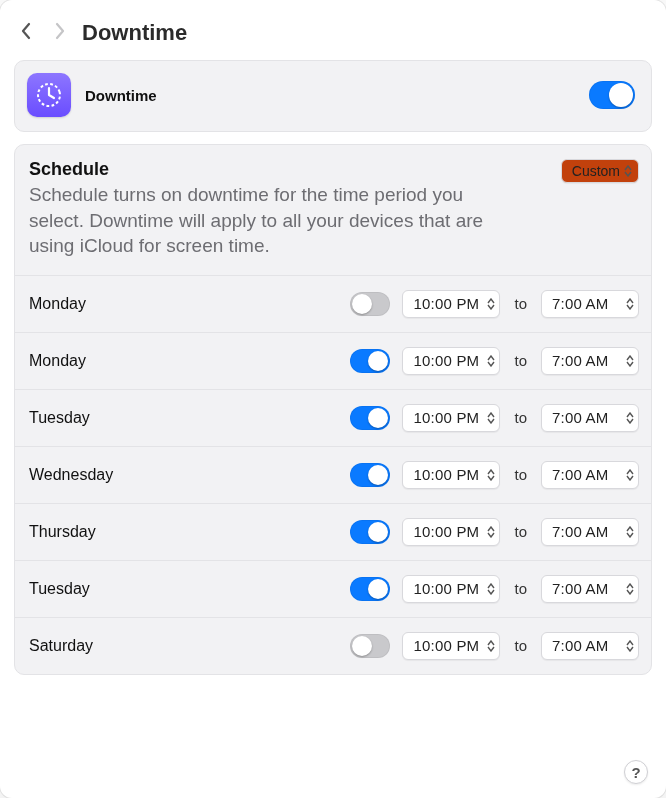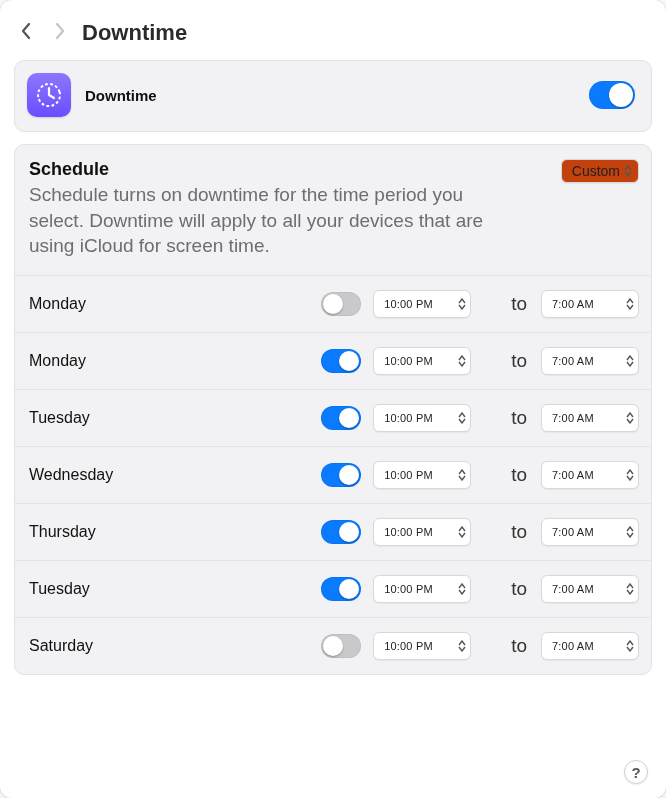--- a/index.html
+++ b/index.html
@@ -116,27 +116,27 @@
   .dayrow .spacer { flex: 1 1 auto; }
 
   .timefield {
     height: 28px;
     padding: 0 4px 0 10px;
     min-width: 98px;
     background: #ffffff;
     border: 1px solid #d8d8dc;
     border-radius: 6px;
     display: flex; align-items: center; gap: 4px;
-    font-size: 11px; color: #222;
+    font-size: 15px; color: #222;
     box-shadow: 0 1px 1px rgba(0,0,0,0.05);
     cursor: default;
     justify-content: space-between;
   }
   .timefield .val { letter-spacing: 0.2px; }
-  .tolabel { color: #333; font-size: 19px; padding: 0 2px; margin-left: 26px;}
+  .tolabel { color: #333; font-size: 15px; padding: 0 2px;}
 
   
   .helpbtn {
     position: absolute;
     right: 18px; bottom: 14px;
     width: 24px; height: 24px;
     border-radius: 12px;
     background: #fff;
     border: 1px solid #d0d0d4;
     display: flex; align-items: center; justify-content: center;

